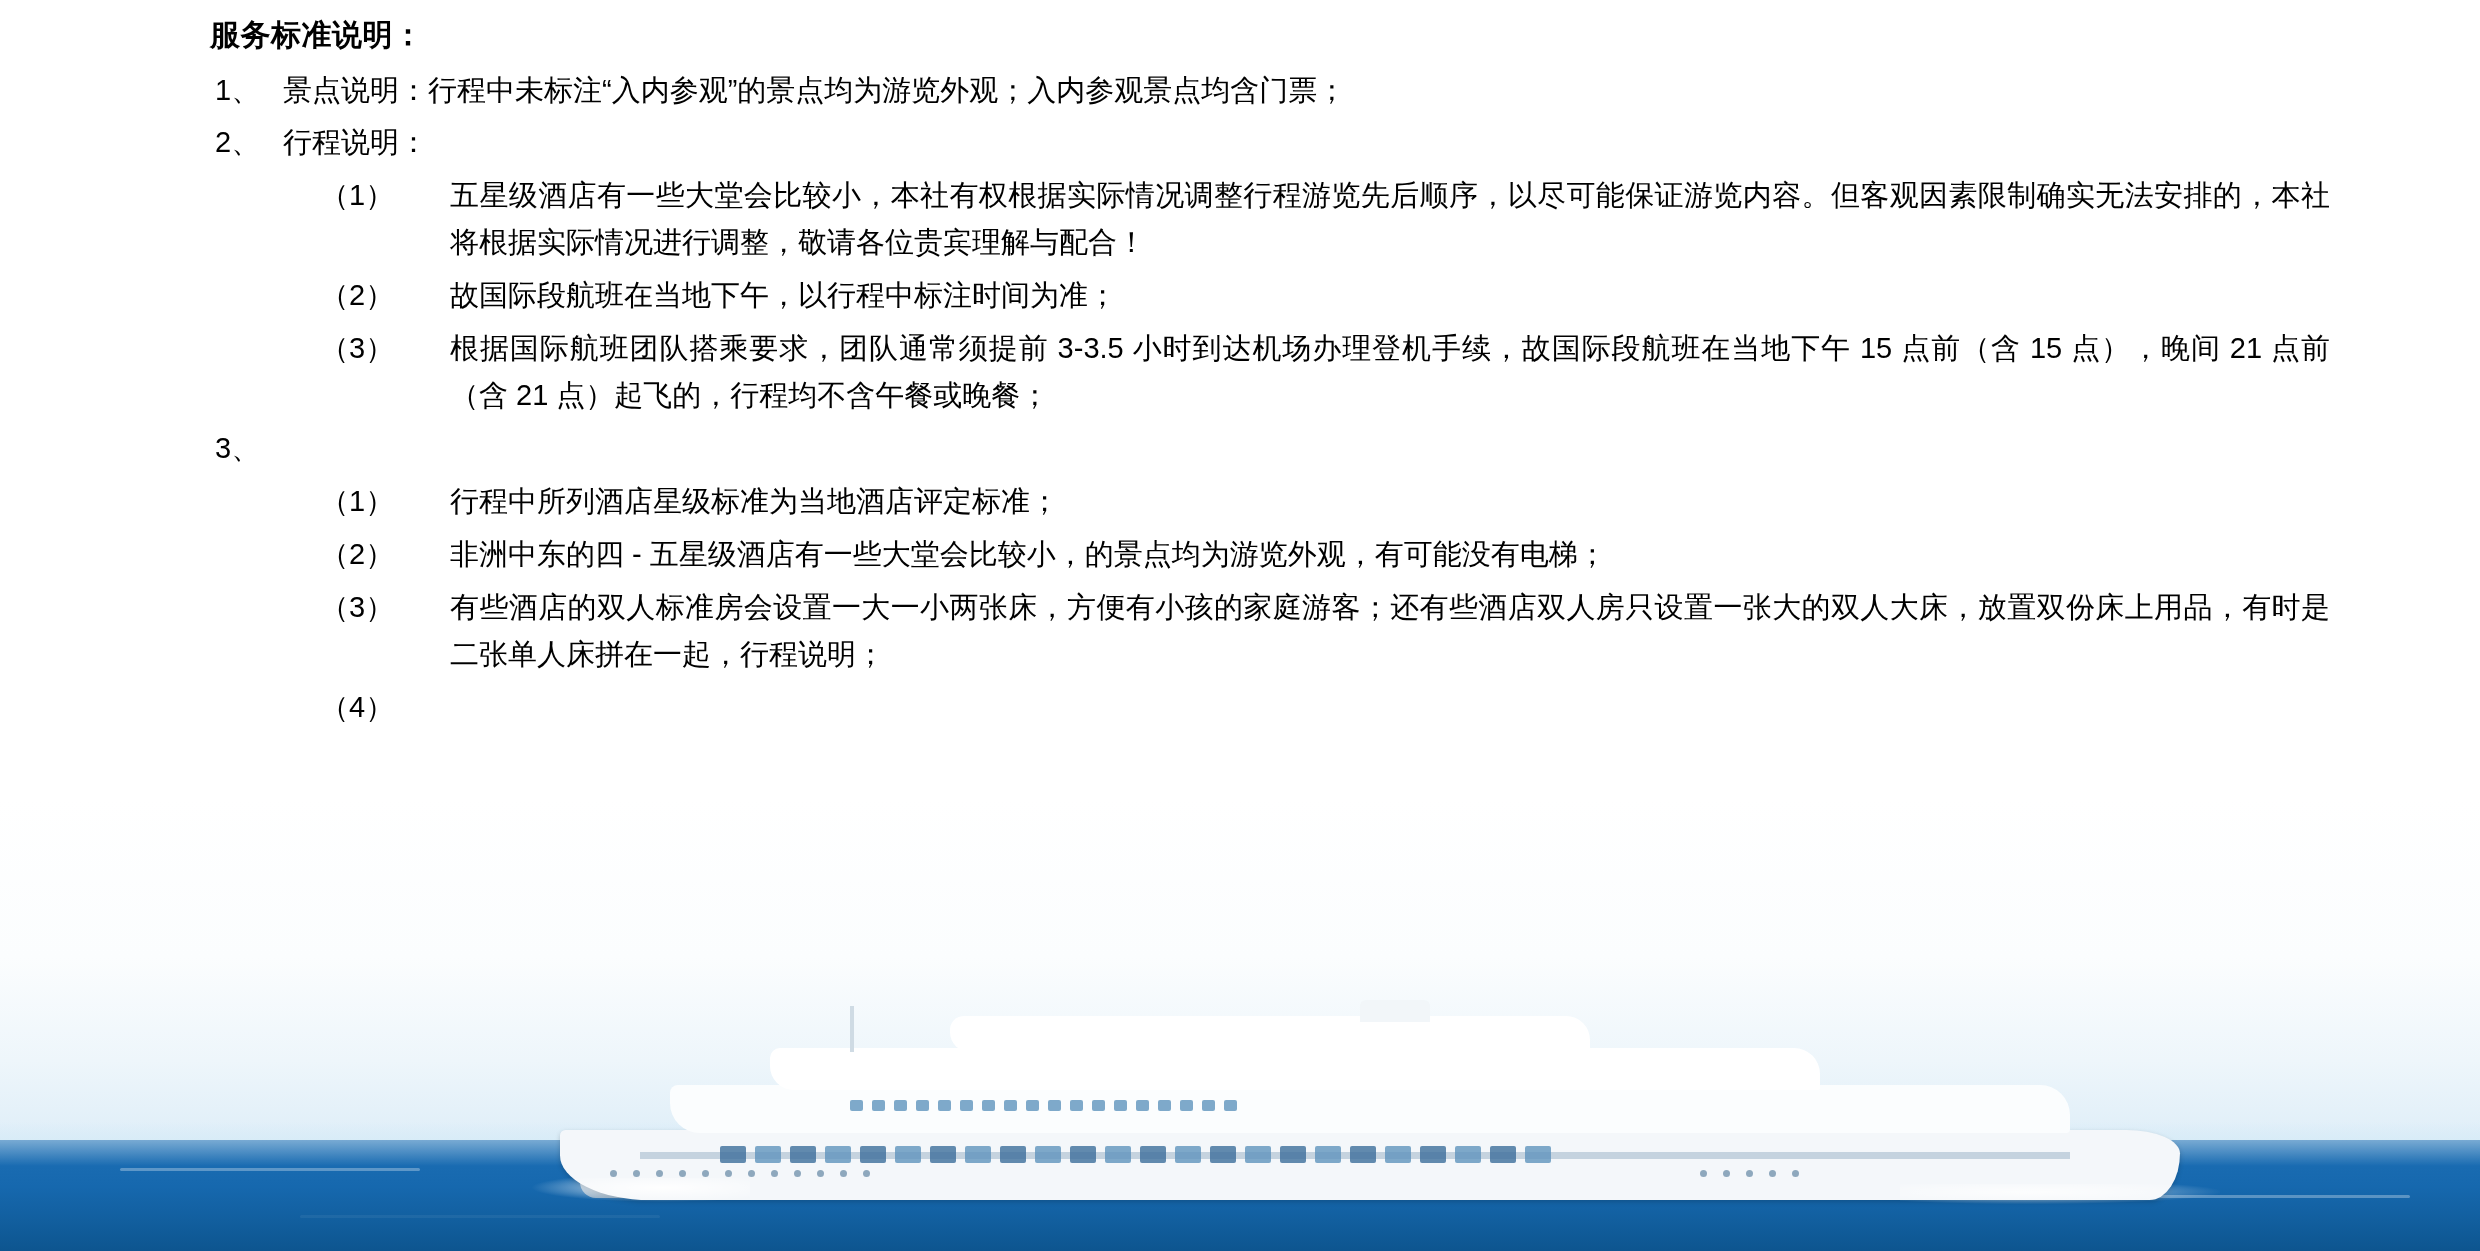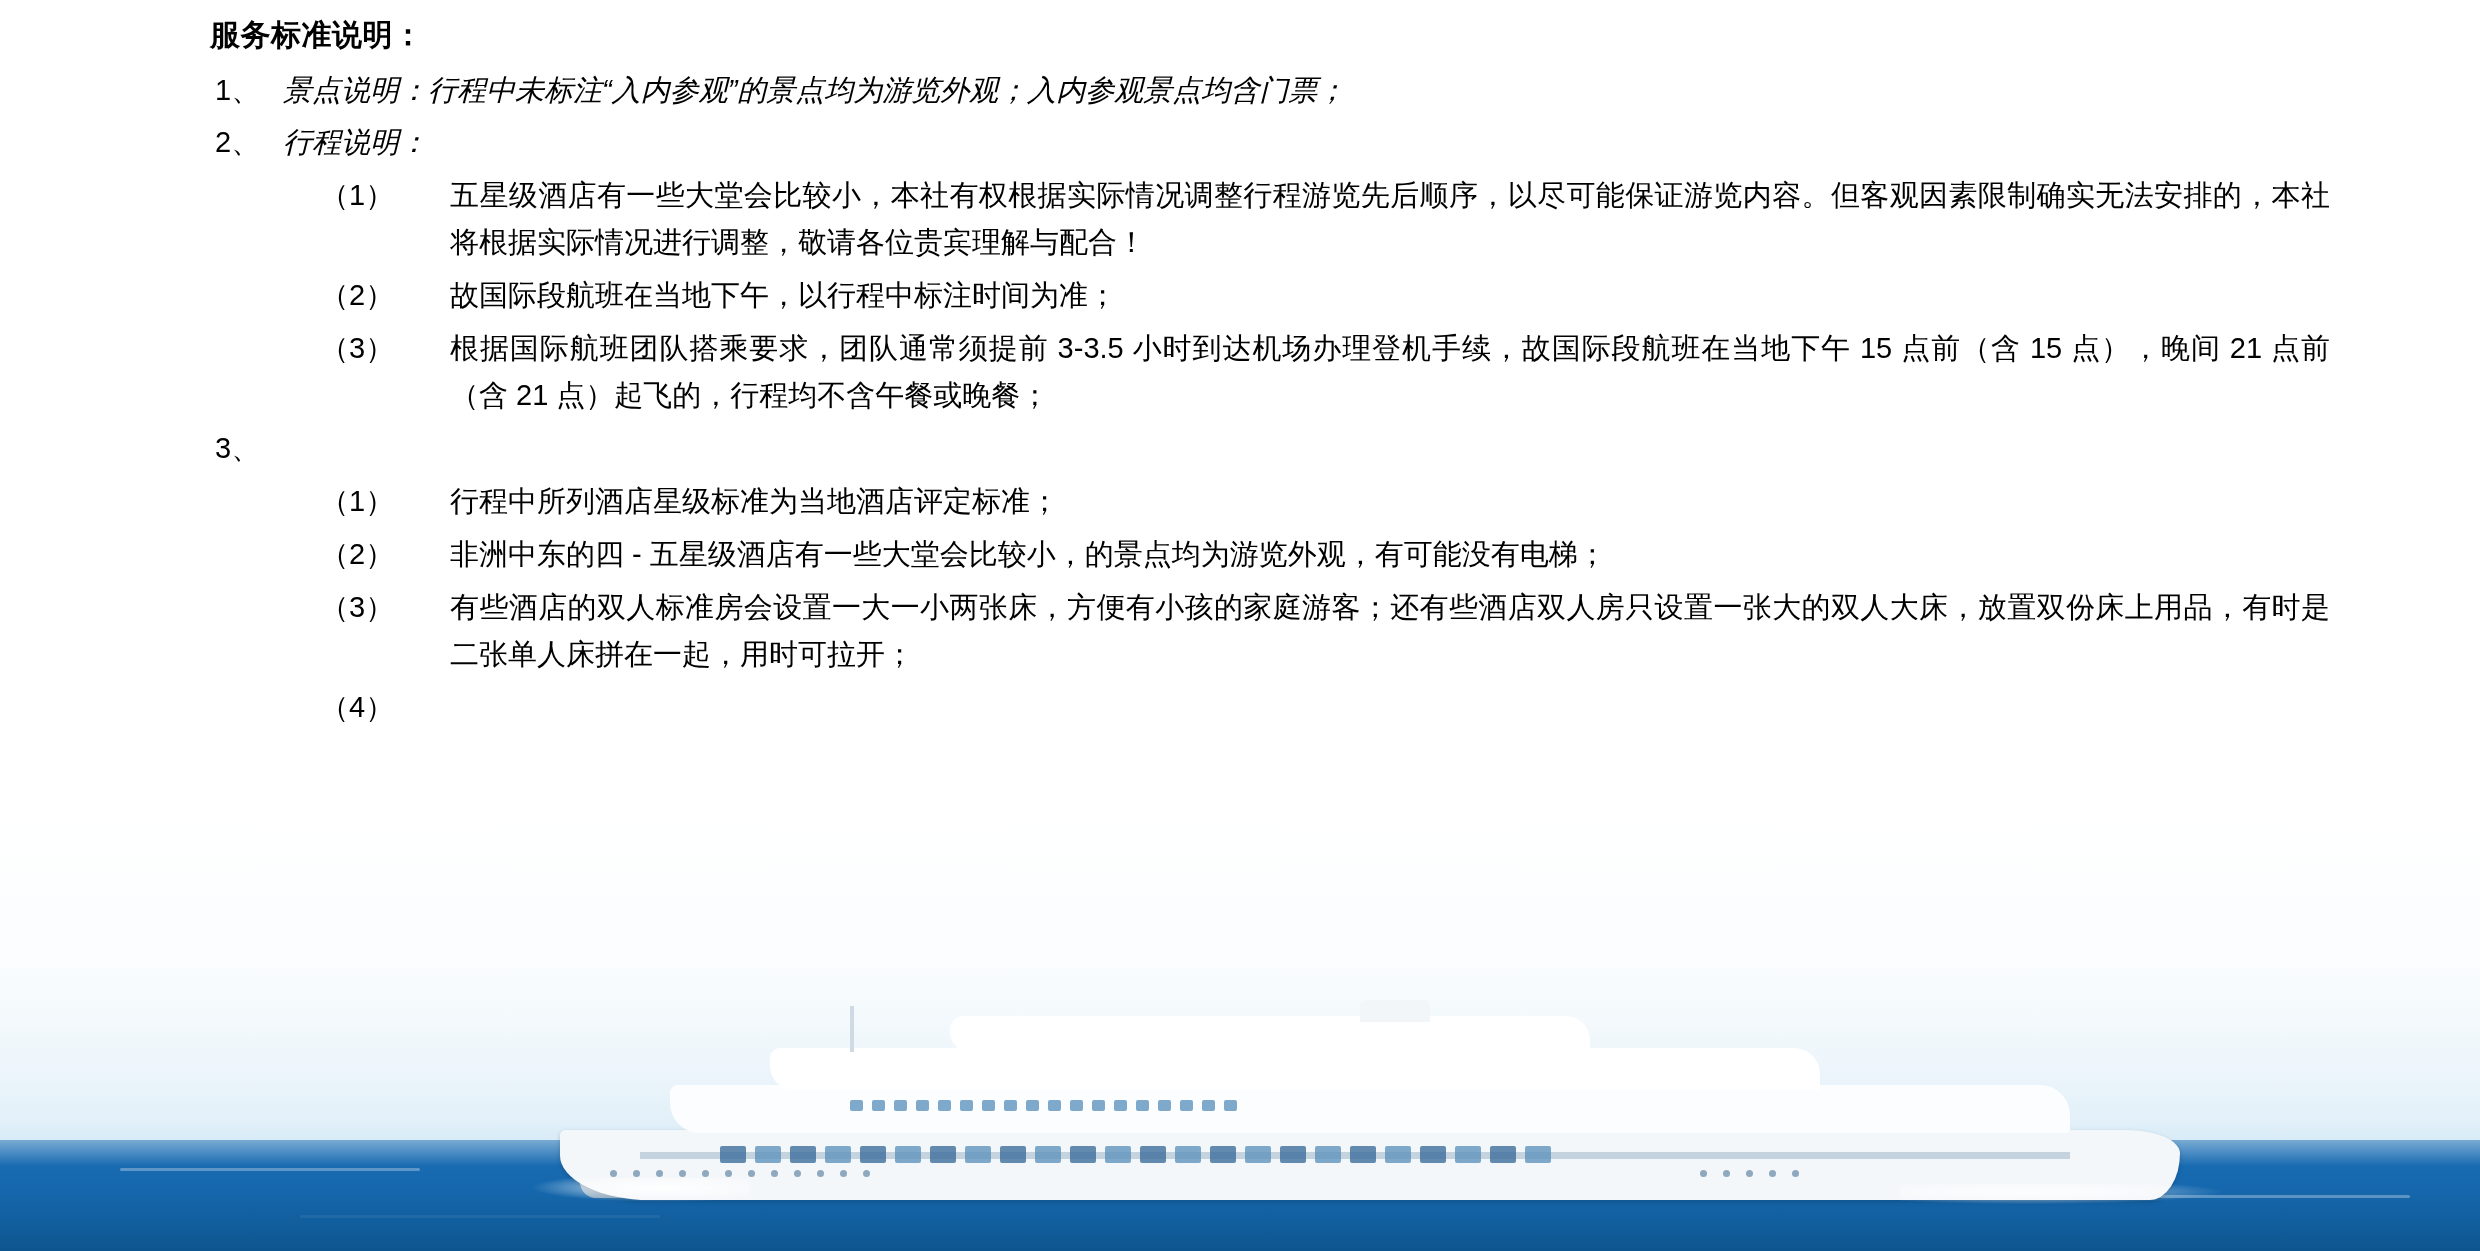--- a/index.html
+++ b/index.html
@@ -220,21 +220,20 @@
     font-size: 29px;
     line-height: 1.62;
   }
   .lvl1 .num {
     width: 68px;
     flex: 0 0 68px;
   }
   .lvl1 .txt {
     flex: 1 1 auto;
     max-width: 2110px;
-    font-style: italic;
   }
   .lvl2 {
     display: flex;
     align-items: flex-start;
     margin: 0 0 6px 0;
     padding-left: 320px;
     font-size: 29px;
     line-height: 1.62;
   }
   .lvl2 .num {
@@ -378,19 +377,19 @@
   <div class="lvl2">
     <span class="num">（1）</span>
     <span class="txt">行程中所列酒店星级标准为当地酒店评定标准；</span>
   </div>
   <div class="lvl2">
     <span class="num">（2）</span>
     <span class="txt">非洲中东的四 - 五星级酒店有一些大堂会比较小，的景点均为游览外观，有可能没有电梯；</span>
   </div>
   <div class="lvl2">
     <span class="num">（3）</span>
-    <span class="txt">有些酒店的双人标准房会设置一大一小两张床，方便有小孩的家庭游客；还有些酒店双人房只设置一张大的双人大床，放置双份床上用品，有时是二张单人床拼在一起，用时可拉开；</span>
+    <span class="txt">有些酒店的双人标准房会设置一大一小两张床，方便有小孩的家庭游客；还有些酒店双人房只设置一张大的双人大床，放置双份床上用品，有时是二张单人床拼在一起，行程说明；</span>
   </div>
   <div class="lvl2">
     <span class="num">（4）</span>
   </div>
 
 </div>
 
 </body></html>

